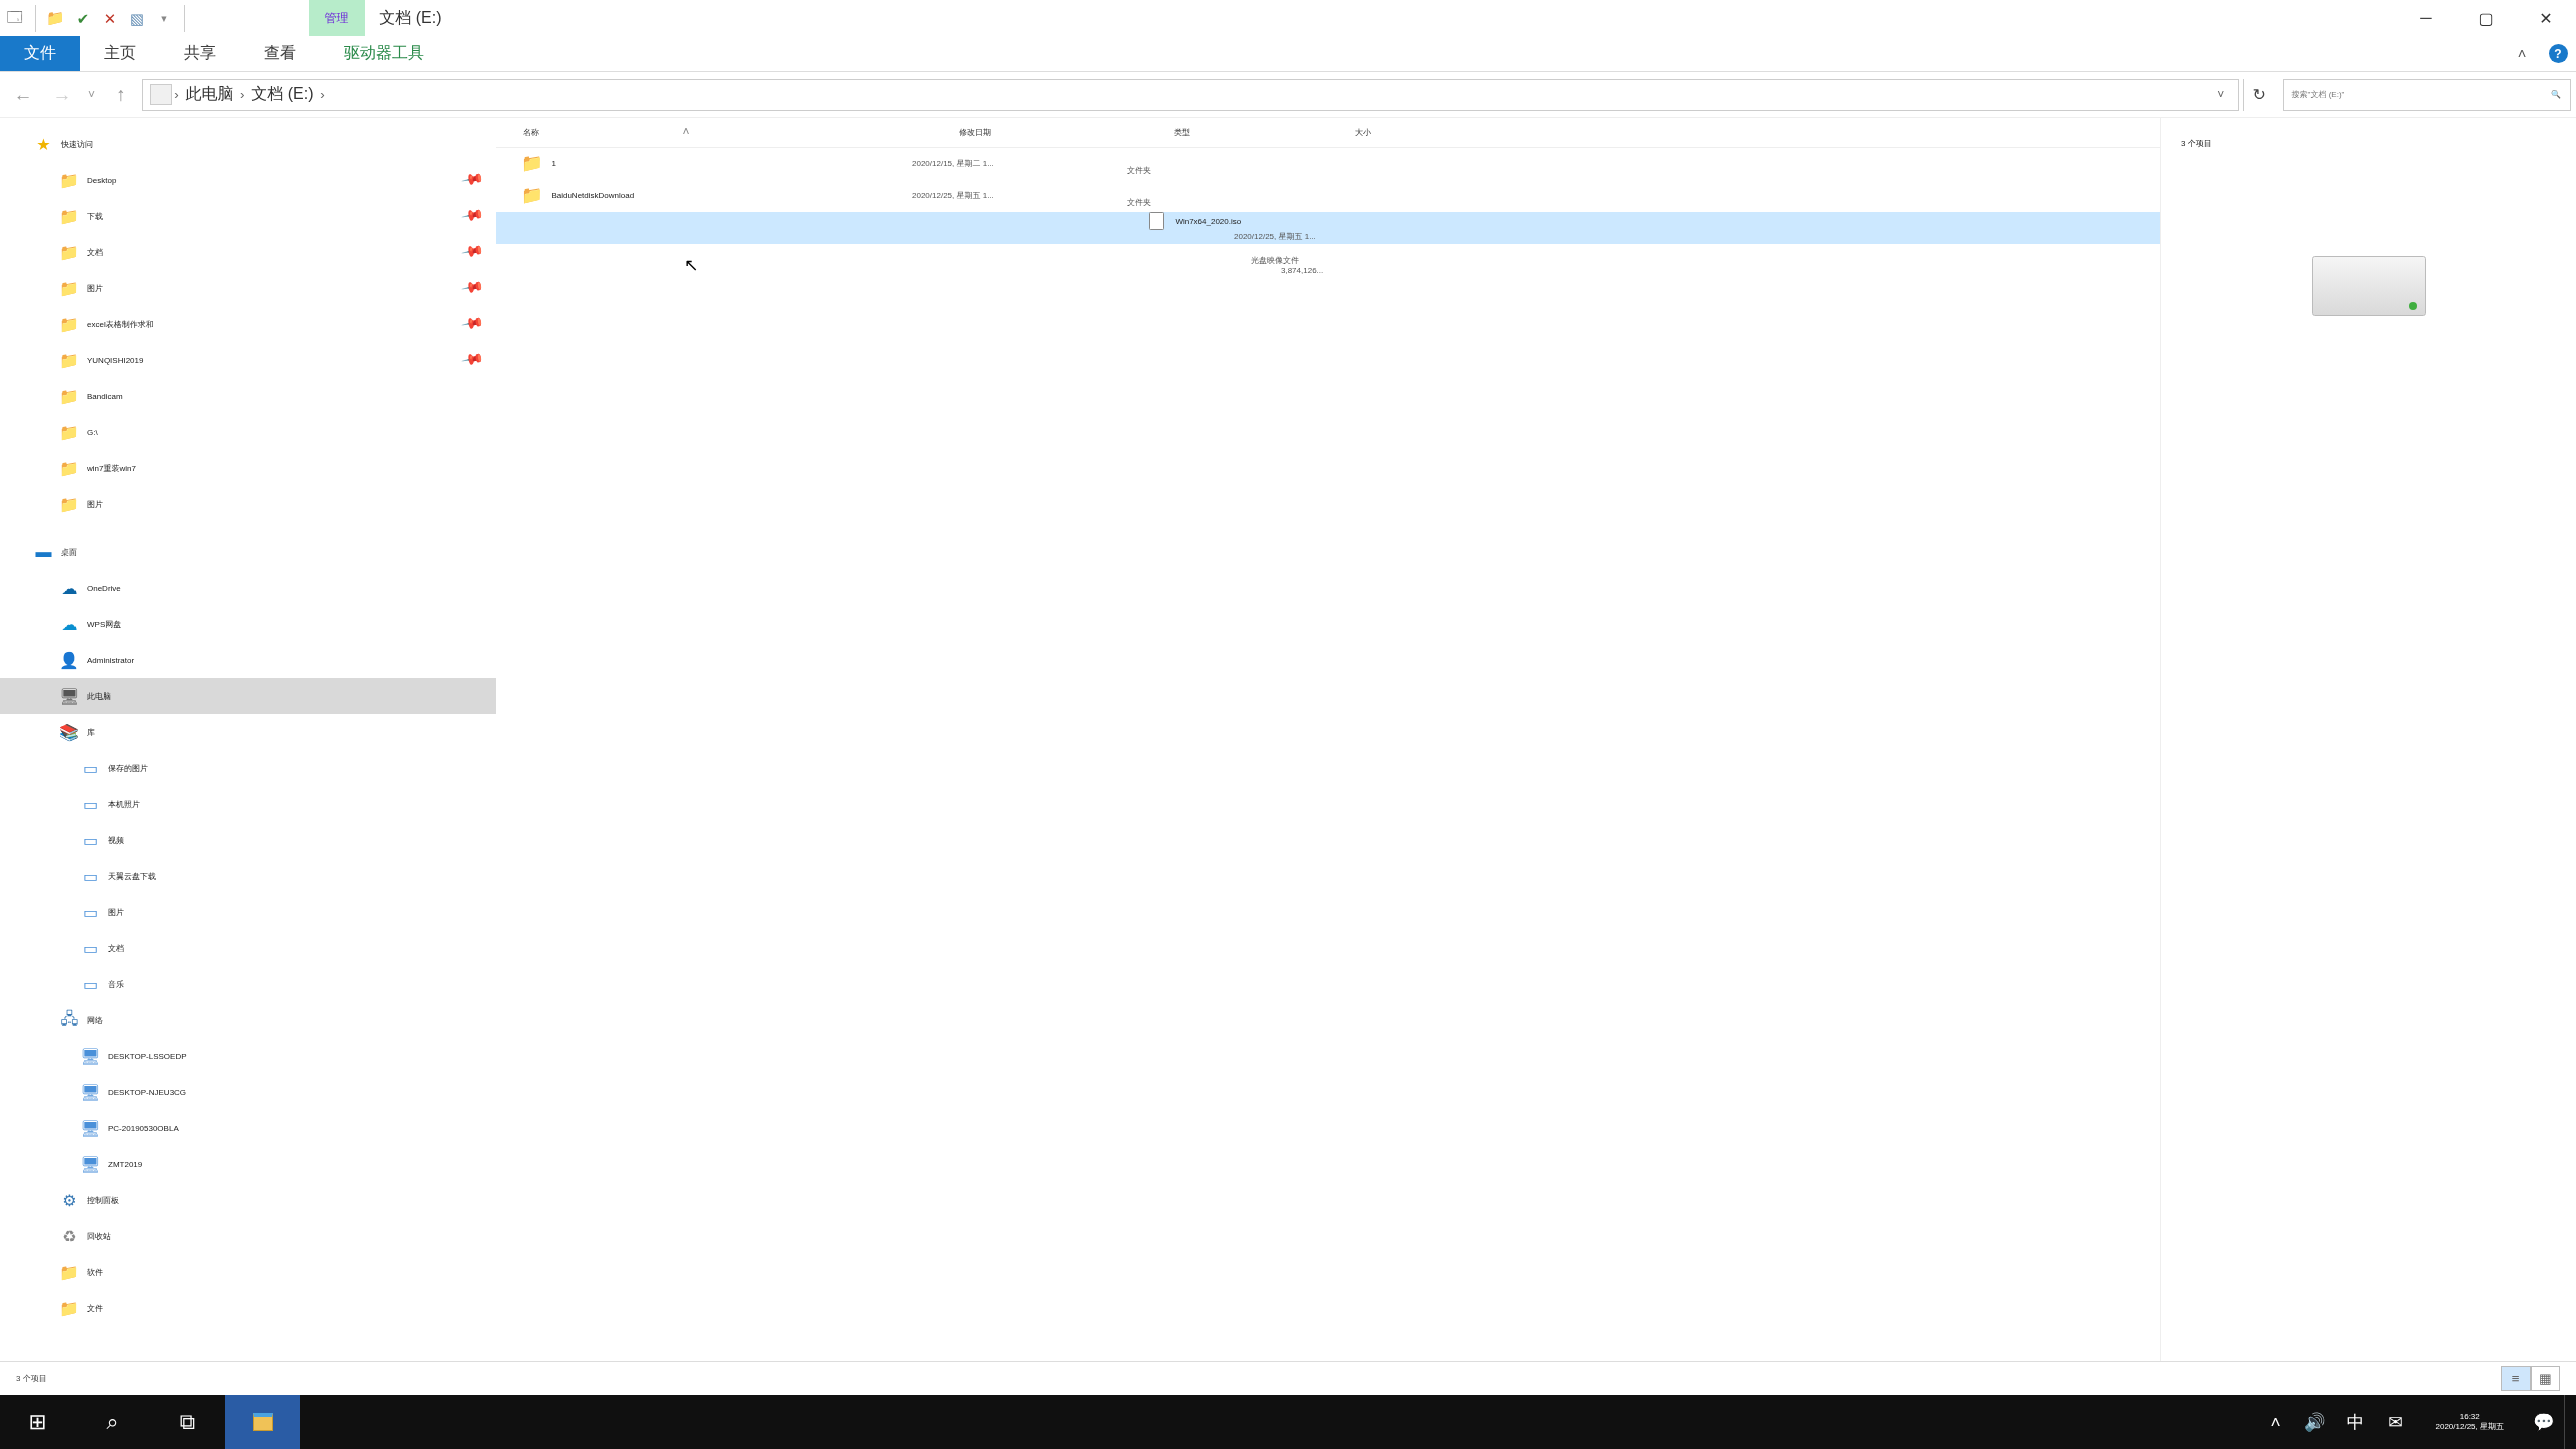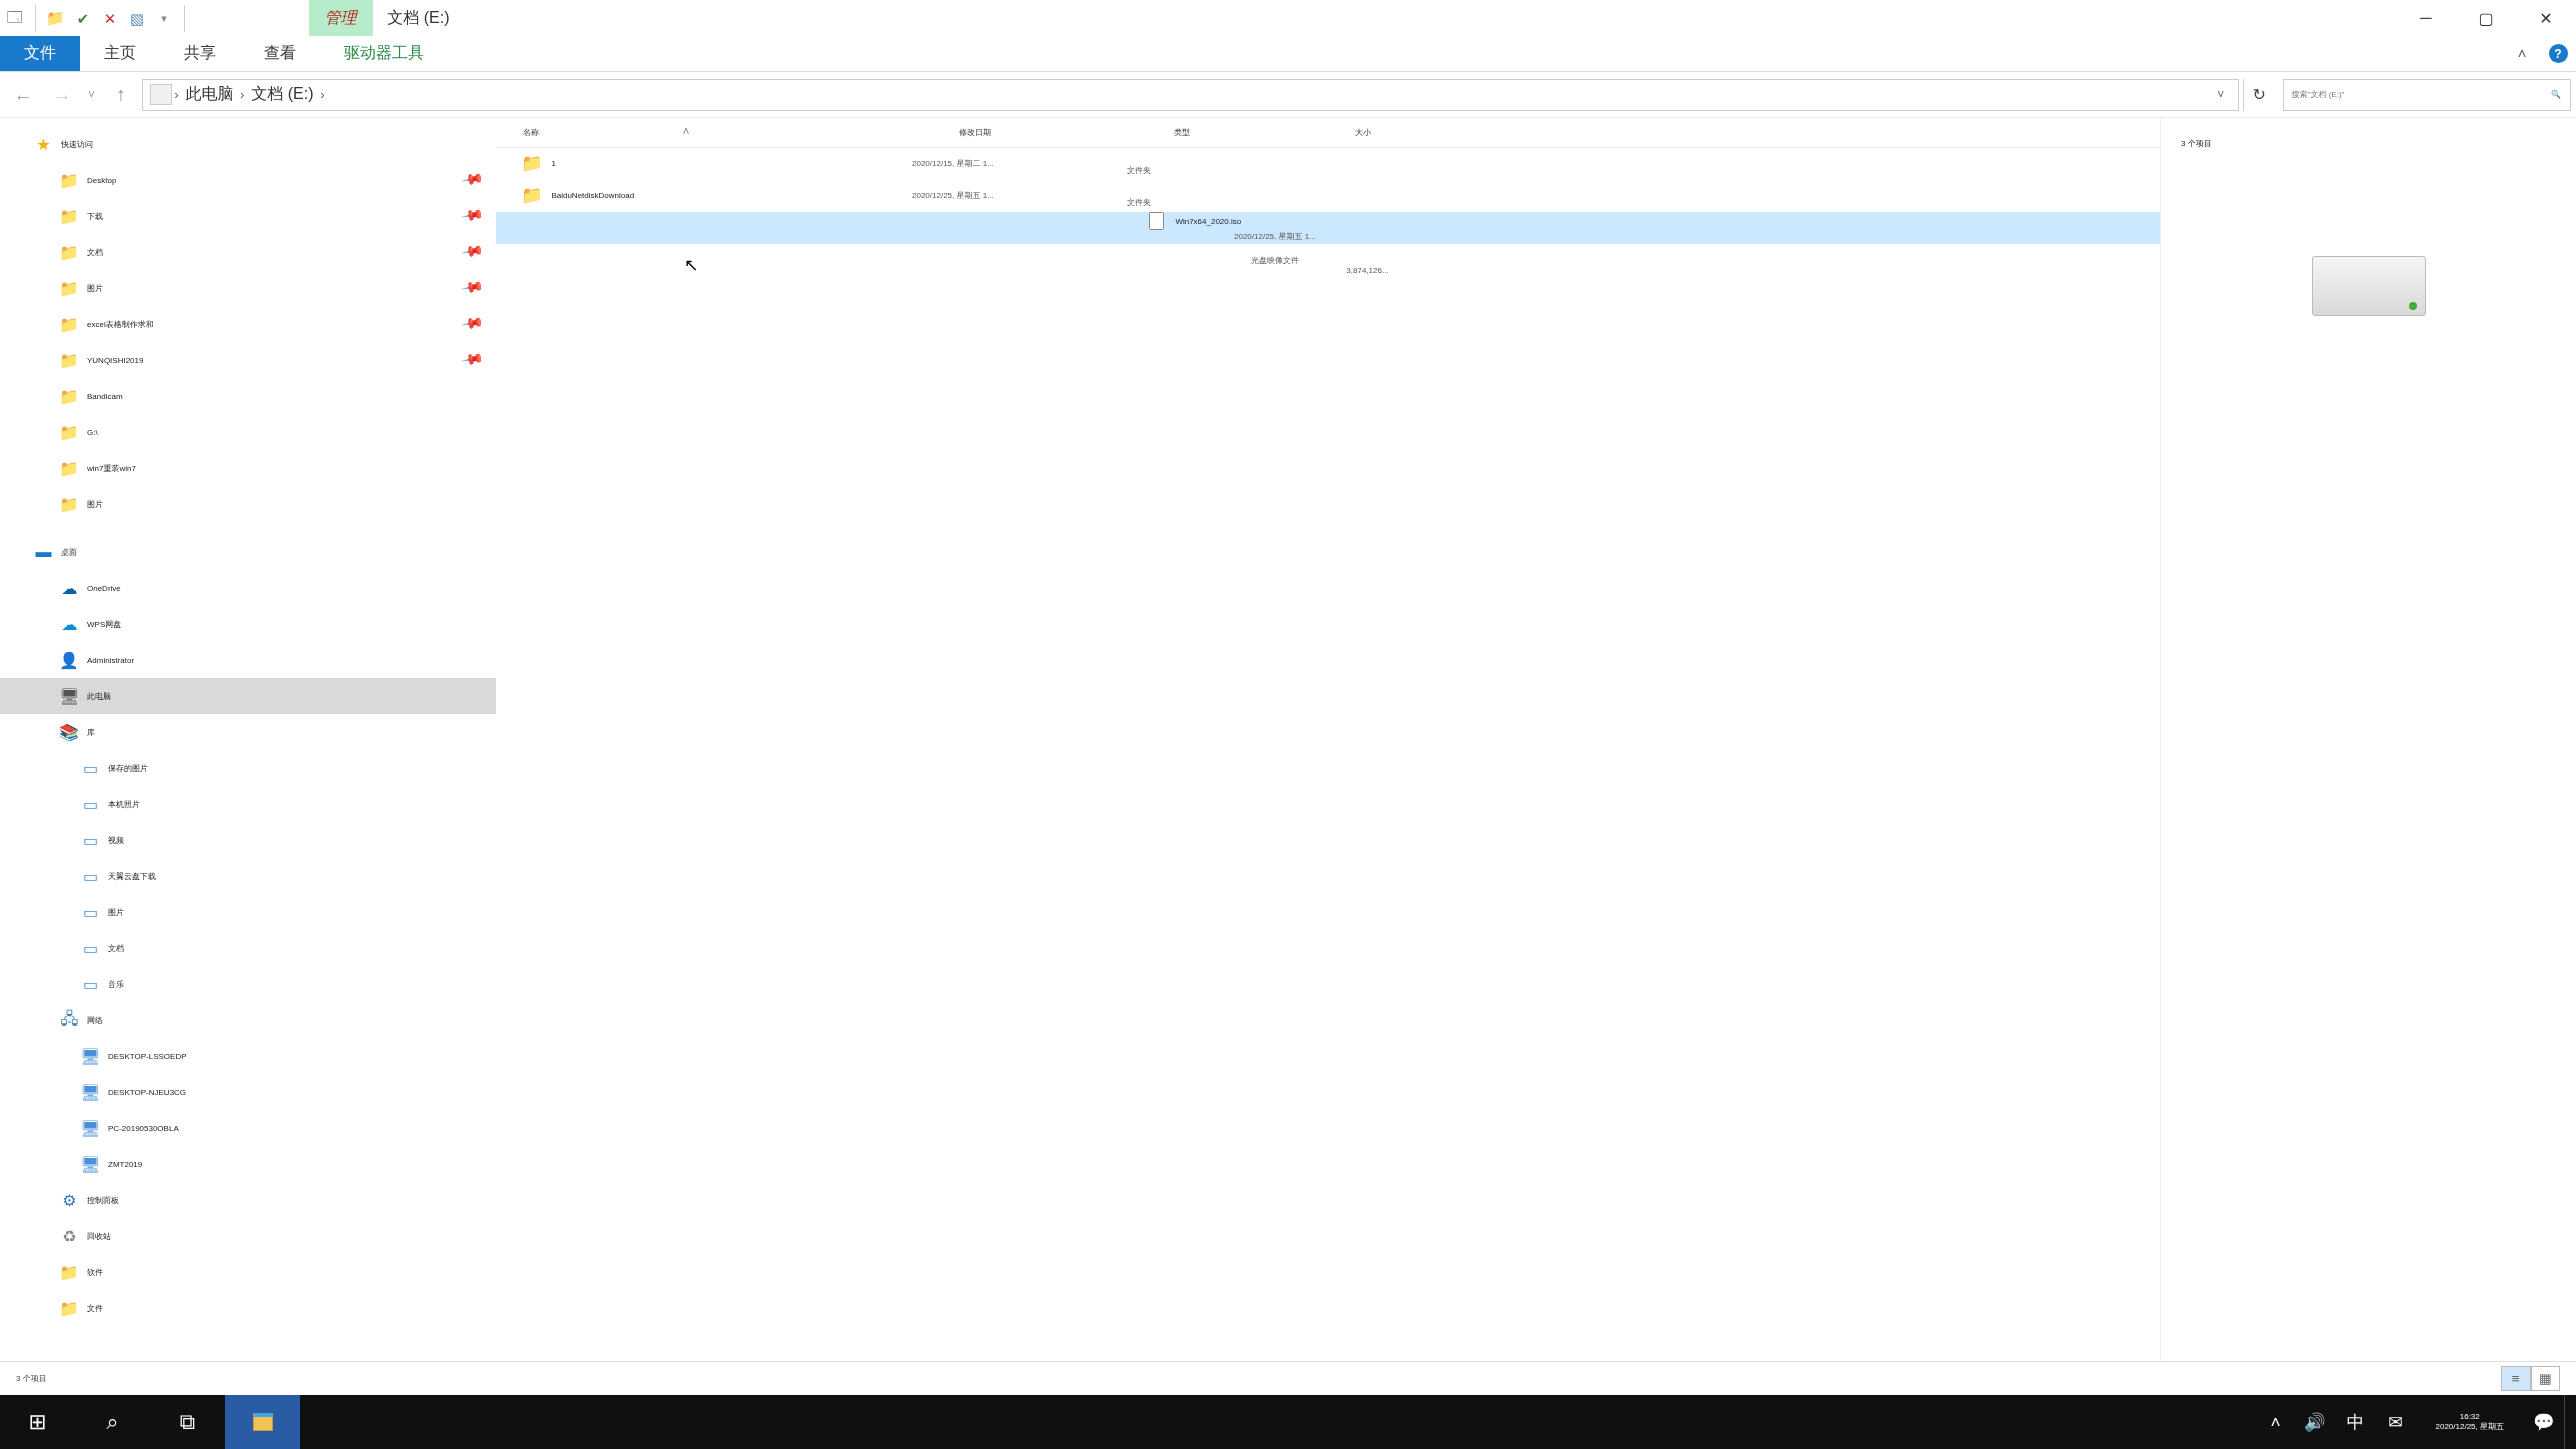--- a/index.html
+++ b/index.html
@@ -3,21 +3,21 @@
 <meta charset="utf-8">
 <style>
   * { box-sizing: border-box; margin: 0; padding: 0; font-family: "Segoe UI", "Microsoft YaHei", sans-serif; font-size: 8px; }
   html, body { width: 2576px; height: 1449px; overflow: hidden; background: #fff; }
   
 
   .titlebar { height: 36px; background: #fff; display: flex; align-items: center; border-bottom: 0; }
   .titlebar .qat { display: flex; align-items: center; gap: 8px; padding-left: 5.4px; height: 100%; }
   .titlebar .qat-sep { width: 0.7px; height: 27px; background: #ccc; margin: 0 2.7px; }
   .titlebar .qat-icon { width: 19px; height: 19px; display:flex; align-items:center; justify-content:center; font-size: 14.8px; color:#555; }
-  .titlebar .context-tab { margin-left: 121px; padding: 0 16px; height: 100%; display:flex; align-items:center; background: #b7ecca; color:#b91c1c; font-size: 16px; font-style: italic; }
+  .titlebar .context-tab { margin-left: 121px; padding: 0 16px; height: 100%; display:flex; align-items:center; background: #b7ecca; color:#6d28d9; font-size: 12px; }
   .titlebar .win-title { margin-left: 5.4px; font-size: 16px; color:#333; display:flex; align-items:center; height:100%; padding:0 9.4px;}
   .titlebar .win-controls { margin-left: auto; display: flex; align-items: center; height: 100%; }
   .titlebar .win-controls .wc { width: 60px; height: 100%; display:flex; align-items:center; justify-content:center; color:#333; font-size: 16px; }
   .titlebar .win-controls .wc:last-child { margin-right: 0; }
 
   .ribbon-tabs { height: 36px; background: #fff; display: flex; align-items:stretch; border-bottom: 0.7px solid #ddd; }
   .ribbon-tabs .tab { padding: 0 24px; display:flex; align-items:center; font-size: 16px; color:#404040; }
   .ribbon-tabs .tab.file { background: #1979ca; color:#fff; }
   .ribbon-tabs .tab.context { color:#2a8a4a; }
   .ribbon-tabs .collapse { margin-left:auto; width: 36px; display:flex; align-items:center; justify-content:center; font-size:14.8px; color:#555;}
@@ -51,21 +51,21 @@
   .filelist .cols { height:29.5px; display:flex; align-items:center; border-bottom:0.7px solid #eee; padding-left:27px; color:#333; font-size:16px;}
   .filelist .cols .c1{ width:389px; display:flex; align-items:center; gap:9.4px;}
   .filelist .cols .c2{ width:215px;margin-left:47px; }
   .filelist .cols .c3{ width:181px; }
   .filelist .cols .c4{ width:121px; text-align:left;}
   .filelist .row { height:32px; display:flex; align-items:center; padding-left:27px; font-size:16px; color:#222;}
   .filelist .row.selected { background:#cce8ff;flex-direction:column; }
   .filelist .row .c1{ width:389px; display:flex; align-items:center; gap:9.4px;}
   .filelist .row .c2{ width:215px; color:#555;}
   .filelist .row .c3{ width:181px; color:#555;margin-top:13px;}
-  .filelist .row .c4{ width:121px; text-align:right; color:#555; padding-right:13.4px;}
+  .filelist .row .c4{ width:121px; color:#555; padding-right:13.4px;}
   .filelist .row .ficon { width:19px; height:19px; display:flex; align-items:center; justify-content:center;}
   .folder-ico { color:#f0c36d; font-size:17.4px;}
   .iso-ico { width:14.8px; height:17.4px; border:1.3px solid #888; border-radius:1.3px; display:inline-block; background:#fff;}
   .sort-arrow { color:#888; font-size:12px;}
 
   .preview { width: 416px; border-left:0.7px solid #eee; padding: 20px 20px; font-size:16px; color:#222;}
   .preview .drive-icon { margin-top:107px; width:114px; height:60px; background:linear-gradient(#f5f5f5,#d9d9d9); border:0.7px solid #bbb; border-radius:2.7px; margin-left:auto; margin-right:auto; position:relative;}
   .preview .drive-icon::after{ content:''; position:absolute; bottom:5.4px; right:8px; width:8px; height:8px; background:#3fae3f; border-radius:50%;}
 
   .statusbar { height:34px; border-top:0.7px solid #ddd; display:flex; align-items:center; padding:0 16px; font-size:16px; color:#444;}

